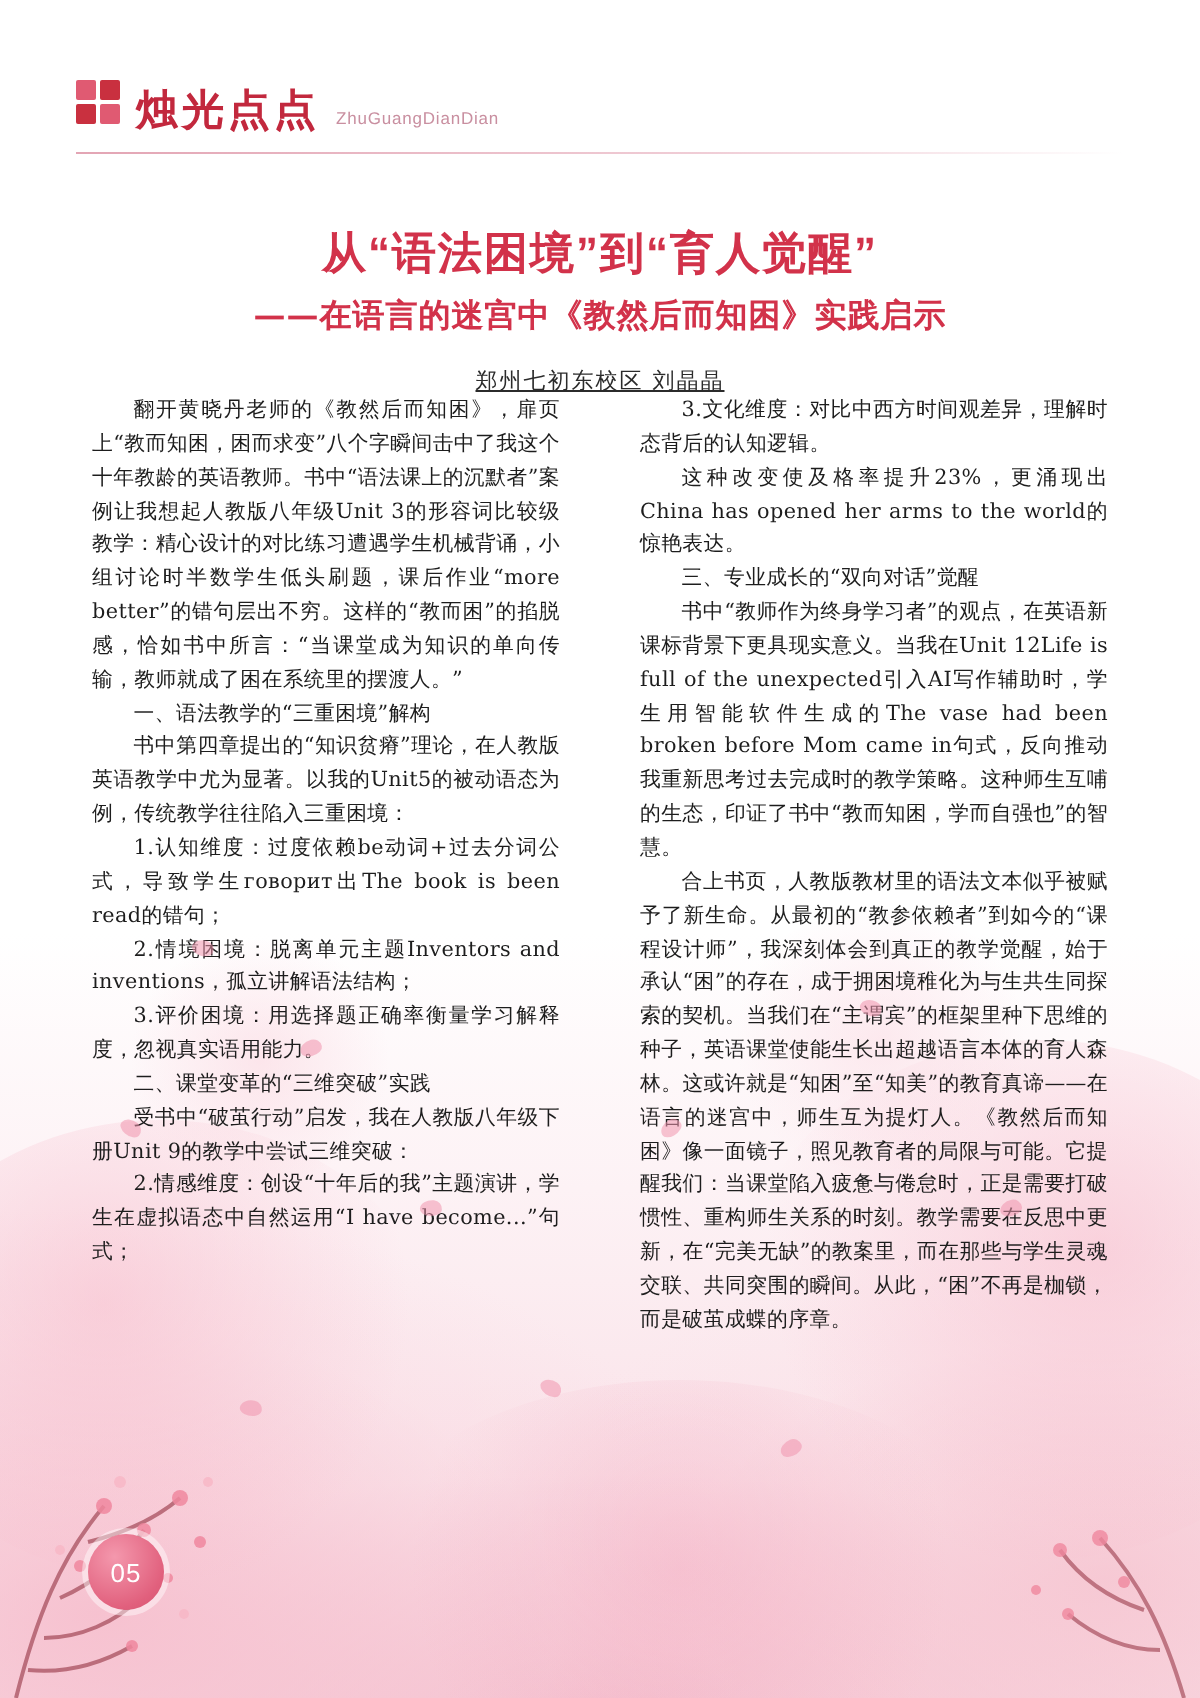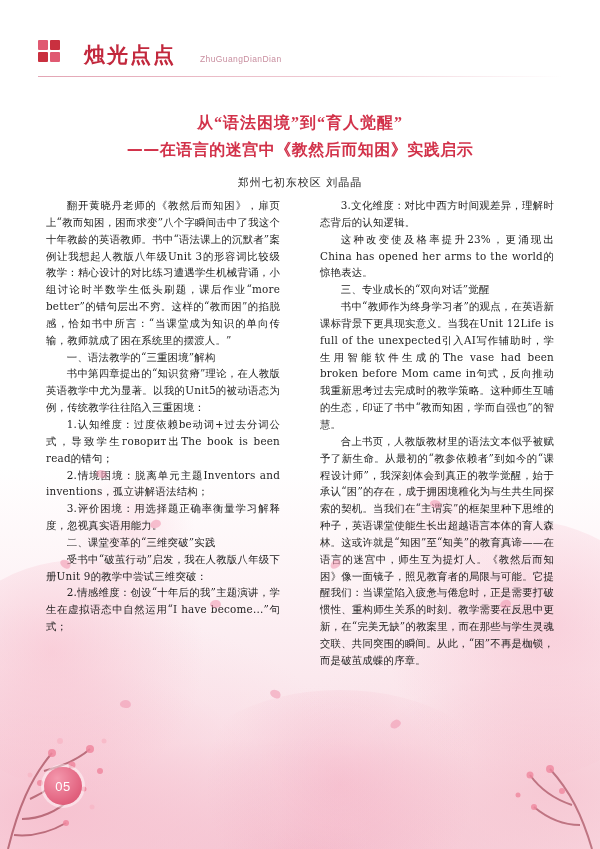--- a/index.html
+++ b/index.html
@@ -56,21 +56,21 @@
   .branch-left { left: 0; }
   .branch-right { right: 0; }
 
   
   .header {
     position: absolute;
     left: 38px;
     top: 40px;
     display: flex;
     align-items: flex-end;
-    gap: 24px;
+    gap: 8px;
   }
   .header-mark {
     width: 22px;
     height: 22px;
     display: grid;
     grid-template-columns: 1fr 1fr;
     grid-template-rows: 1fr 1fr;
     gap: 2px;
     margin-bottom: 4px;
   }
@@ -105,41 +105,42 @@
 
   
   .title-block {
     position: absolute;
     left: 0;
     top: 112px;
     width: 600px;
     text-align: center;
   }
   .main-title {
-    font-family: Liberation Serif, serif;
-    font-size: 16px;
+    font-family: Liberation Sans, sans-serif;
+    font-size: 22px;
     font-weight: bold;
     color: #d2324a;
     letter-spacing: 1px;
     line-height: 1.35;
   }
   .sub-title {
     font-family: "DejaVu Serif", "Liberation Serif", serif;
     font-size: 16px;
     font-weight: bold;
     color: #d2324a;
     letter-spacing: 0.5px;
     margin-top: 6px;
   }
   .byline {
     font-family: "DejaVu Sans", "Liberation Sans", sans-serif;
     font-size: 11px;
     color: #2b2b2b;
     margin-top: 14px;
     letter-spacing: 1px;
+    text-decoration: underline;
   }
 
   
   .body-cols {
     position: absolute;
     left: 46px;
     top: 197px;
     width: 508px;
     display: flex;
     gap: 40px;

